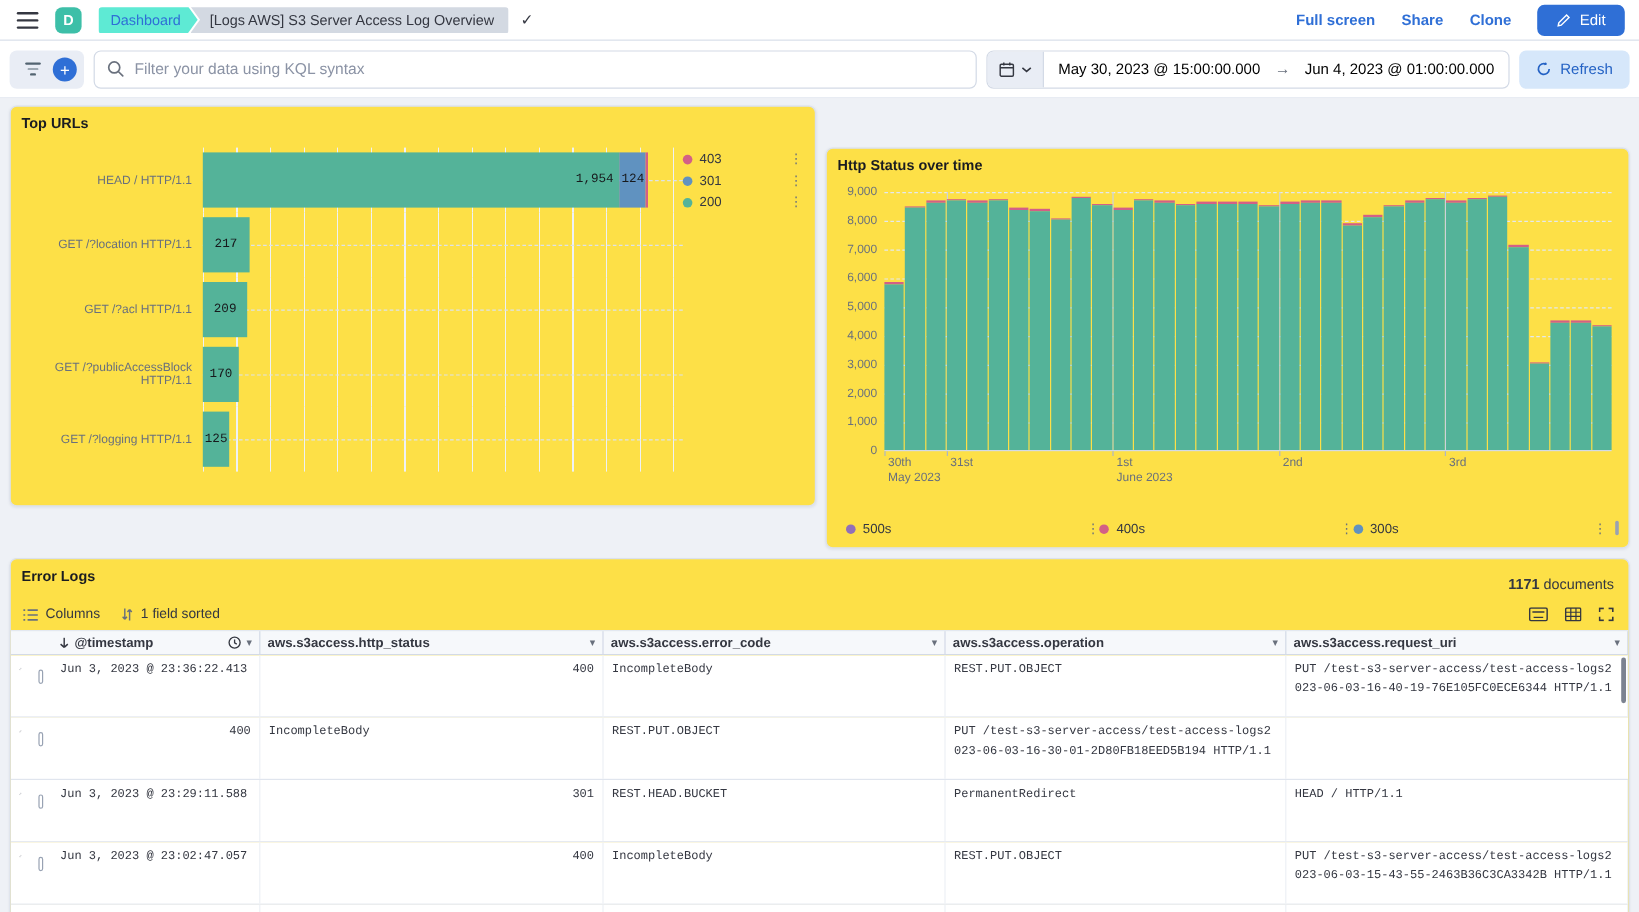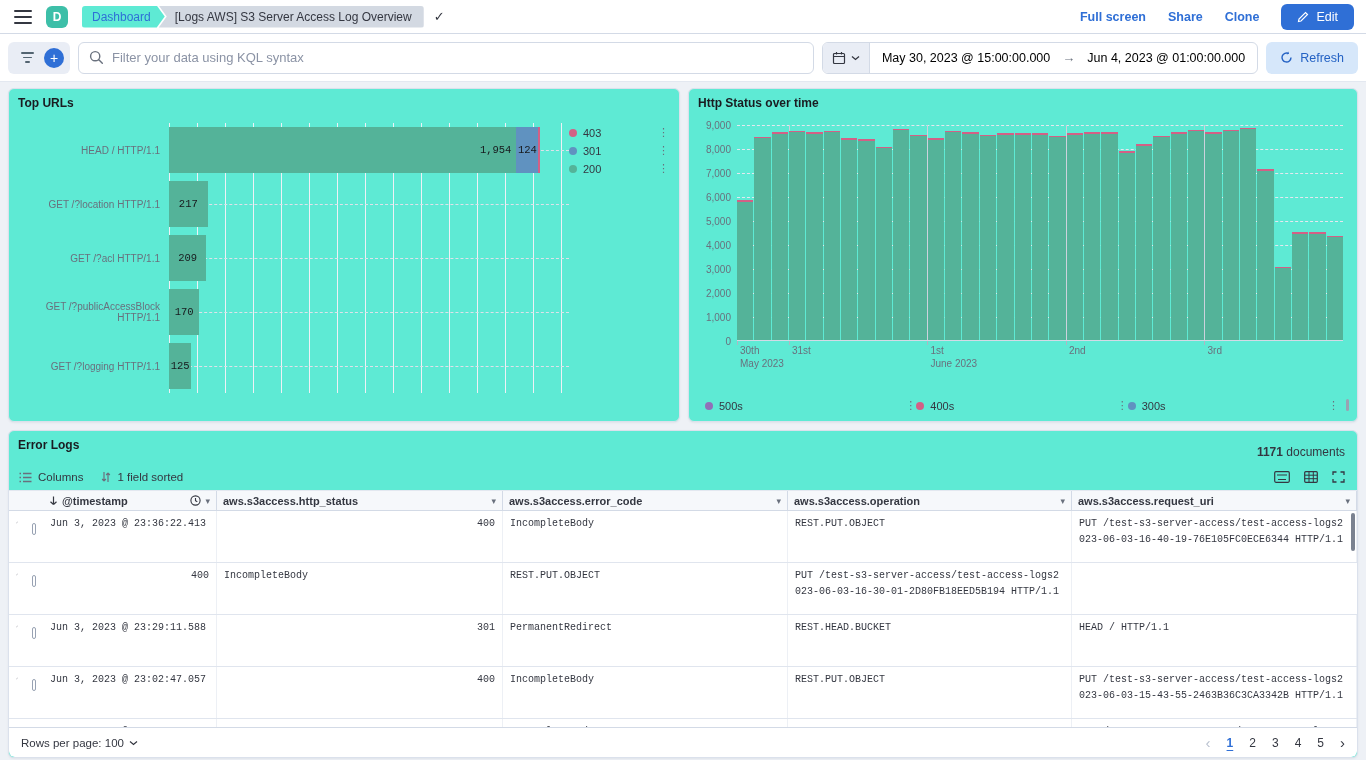--- a/index.html
+++ b/index.html
@@ -41,21 +41,21 @@
   #date-wrap { display:flex; align-items:stretch; border:1px solid #d3dae6; border-radius:6px; overflow:hidden; height:32px; background:#fff;}
   #calendar-btn { background:#e9edf5; display:flex; align-items:center; gap:5px; padding:0 9px; cursor:pointer; border-right:1px solid #d3dae6;}
   .date-text { display:flex; align-items:center; font-size:12.5px; color:#000000; padding:0 12px; cursor:pointer; white-space:nowrap;}
   #date-arrow { display:flex; align-items:center; color:#69707d; font-size:13px;}
   #refresh-btn { height:32px; background:#d6e7fa; color:#2462c4; border:none; border-radius:6px; padding:0 14px;
     font-size:12.5px; font-weight:500; display:flex; align-items:center; gap:7px; cursor:pointer;}
 
   
   #content { padding:6px 8px; }
   #charts-row { display:grid; grid-template-columns:672px 670px; gap:8px; margin-bottom:8px;}
-  .panel { background:#5eead4; border:1px solid #dbe1ec; border-radius:6px; position:relative;
+  .panel { background:#fde047; border:1px solid #dbe1ec; border-radius:6px; position:relative;
     box-shadow:0 1px 2px rgba(65,78,101,.08); }
   .panel-title { position:absolute; top:7px; left:9px; font-size:12px; font-weight:bold; color:#1a1c21;}
 
   
   #panel-top-urls { height:334px; }
   #tu-rows { position:absolute; left:8px; top:34px; width:552px; }
   .tu-row { height:54px; display:flex; align-items:center; }
   .tu-label { width:152px; text-align:right; padding-right:9px; font-size:10px; color:#69707d; flex:none;}
   .tu-track { flex:1; height:54px; position:relative;
     background-image:repeating-linear-gradient(to right,#eef1f6 0,#eef1f6 1px,transparent 1px,transparent 28px);}
@@ -64,21 +64,21 @@
   .tu-seg { height:100%; display:flex; align-items:center; font-size:10.5px; color:#17191c; }
   .tu-seg.end { justify-content:flex-end; padding-right:5px;}
   .tu-seg.center { justify-content:center; }
   #tu-legend { position:absolute; right:10px; top:36px; width:100px; display:flex; flex-direction:column; gap:3px;}
   .legend-item { display:flex; align-items:center; gap:6px; height:15px; cursor:pointer;}
   .legend-dot { width:8px; height:8px; border-radius:50%; flex:none;}
   .legend-label { font-size:11px; color:#343741; flex:1;}
   .legend-menu { color:#69707d; font-size:11px; cursor:pointer; letter-spacing:0;}
 
   
-  #panel-http-status { height:334px; }
+  #panel-http-status { height:334px;margin-top:35px; }
   #hs-yaxis { position:absolute; left:6px; top:36px; width:36px; height:216px;}
   .hs-ylab { position:absolute; right:0; font-size:10px; color:#69707d; transform:translateY(-50%);}
   #hs-plot { position:absolute; left:48px; top:36px; width:606px; height:216px; border-bottom:1px solid #d3dae6;}
   .hs-grid { position:absolute; left:0; right:0; border-top:1px dashed #e4e8ef; }
   .hs-dayline { position:absolute; top:0; bottom:0; width:1px; background:#ccd2dd;}
   #hs-bars { position:absolute; inset:0; display:flex; align-items:flex-end; gap:1px;}
   .hs-bar { flex:1; display:flex; flex-direction:column; justify-content:flex-end;}
   #hs-xaxis { position:absolute; left:48px; top:254px; width:606px; height:26px;}
   .hs-xtick { position:absolute; top:0; }
   .hs-xtick .tickmark { position:absolute; left:0; top:-2px; width:1px; height:4px; background:#aeb6c4;}
@@ -598,22 +598,22 @@
             <div class="el-cell el-ctrl">
               <svg width="11" height="11" viewBox="0 0 12 12">
                 <path d="M2 10 L10 2 M6.5 2 H10 V5.5 M2 6.5 V10 H5.5" fill="none" stroke="#69707d" stroke-width="1.2"></path>
               </svg>
             </div>
             <div class="el-cell el-ctrl">
               <div class="el-check"></div>
             </div>
             <div class="el-cell mono">Jun 3, 2023 @ 23:29:11.588</div>
             <div class="el-cell mono num">301</div>
+            <div class="el-cell mono">REST.HEAD.BUCKET</div>
             <div class="el-cell mono">PermanentRedirect</div>
-            <div class="el-cell mono">REST.HEAD.BUCKET</div>
             <div class="el-cell mono">HEAD / HTTP/1.1</div>
           </div>
           <div class="el-row">
             <div class="el-cell el-ctrl">
               <svg width="11" height="11" viewBox="0 0 12 12">
                 <path d="M2 10 L10 2 M6.5 2 H10 V5.5 M2 6.5 V10 H5.5" fill="none" stroke="#69707d" stroke-width="1.2"></path>
               </svg>
             </div>
             <div class="el-cell el-ctrl">
               <div class="el-check"></div>

